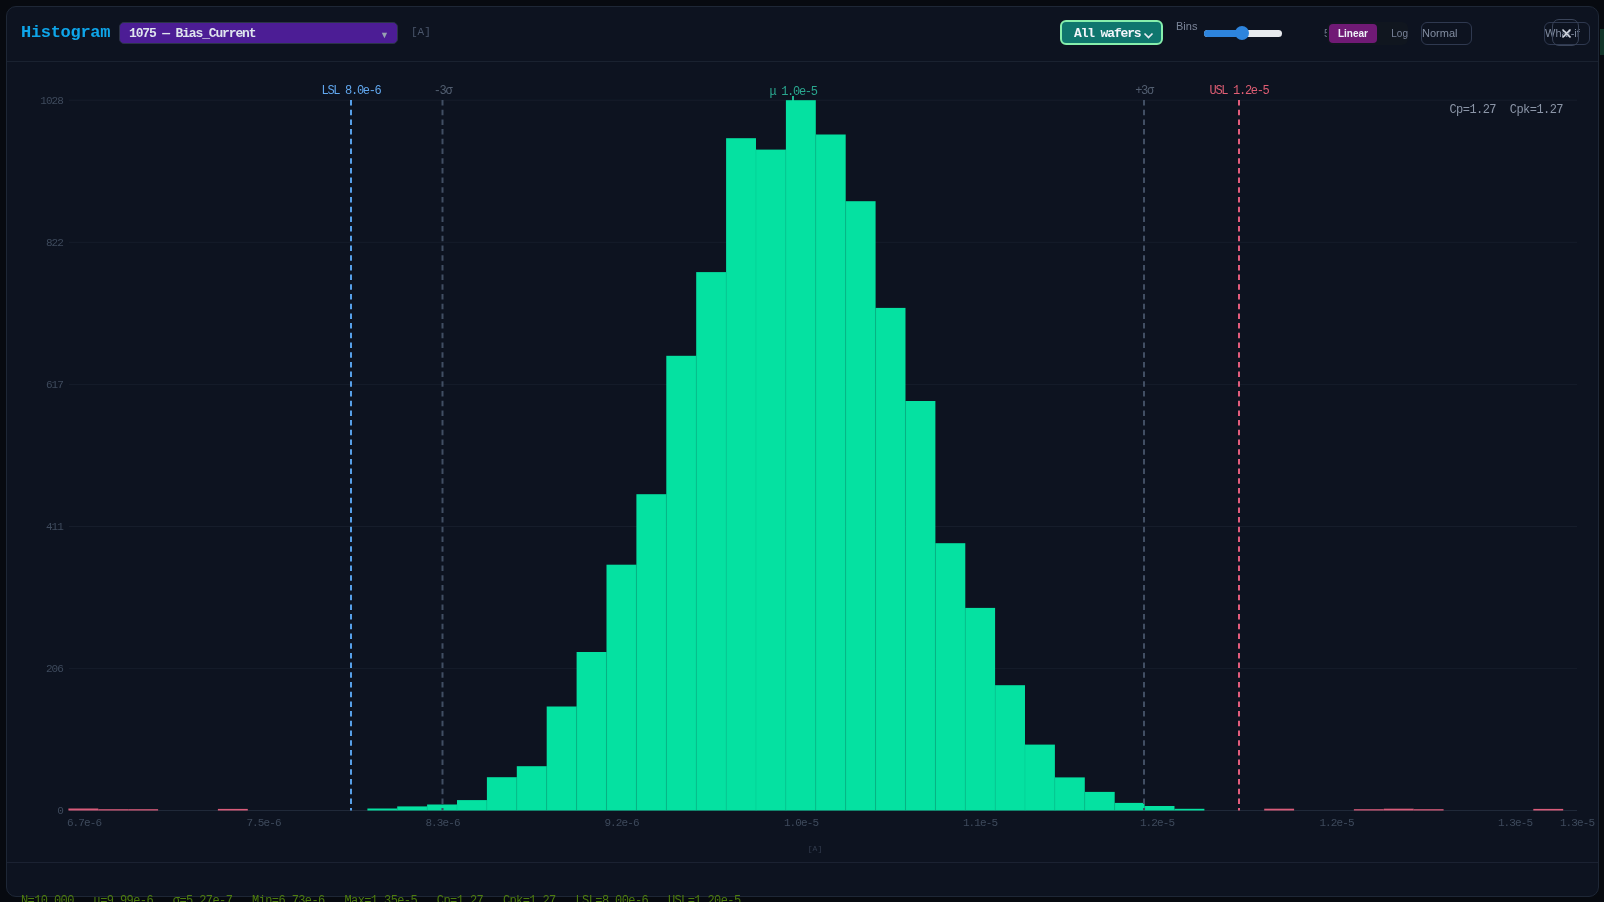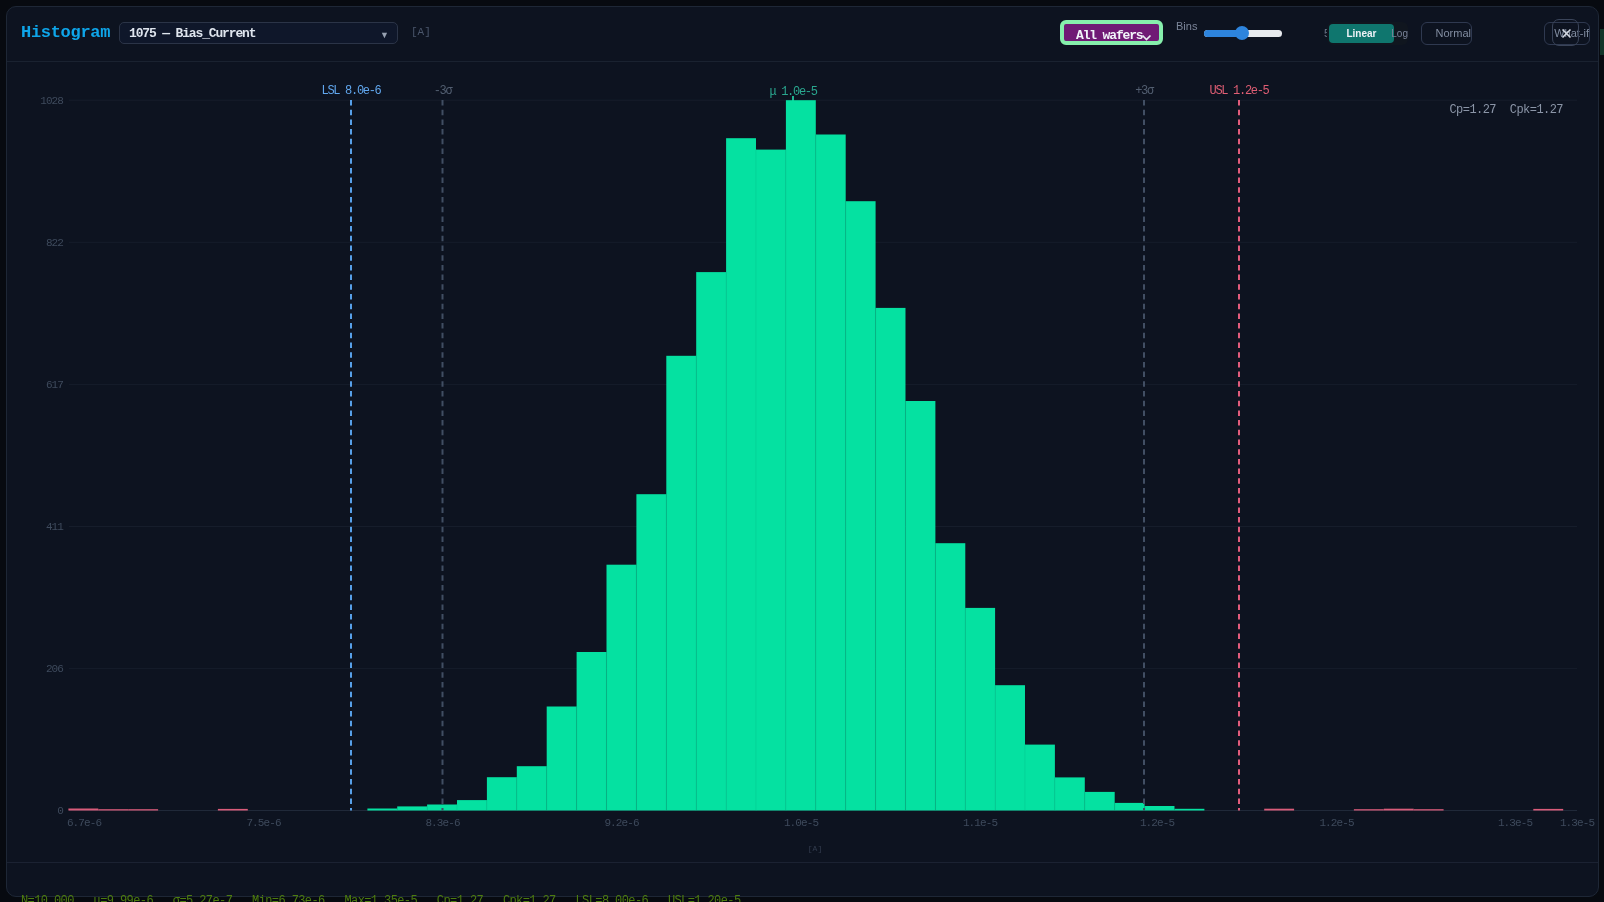--- a/index.html
+++ b/index.html
@@ -1,34 +1,34 @@
 <!DOCTYPE html>
 <html><head><meta charset="utf-8">
 <style>
 *{margin:0;padding:0;box-sizing:border-box}
 html,body{width:1604px;height:902px;background:#070a10;font-family:"Liberation Sans",sans-serif;overflow:hidden}
 #panel{position:absolute;left:6px;top:6px;width:1593px;height:891px;background:#0d1320;border:1px solid #1e2736;border-radius:10px}
 #hdrline{position:absolute;left:7px;top:61px;width:1591px;height:1px;background:#1a2230}
 #ftline{position:absolute;left:7px;top:862px;width:1591px;height:1px;background:#1b2232}
 #title{position:absolute;left:21px;top:23px;font:bold 17px "Liberation Mono",monospace;color:#0ea5e9;letter-spacing:-0.3px}
-#dd{position:absolute;left:119px;top:22px;width:279px;height:22px;background:#0f172a;border:1px solid #2b3447;border-radius:5px}
+#dd{position:absolute;left:119px;top:22px;width:279px;height:22px;background:#4c1d95;border:1px solid #2b3447;border-radius:5px}
 #dd .t{position:absolute;left:9px;top:3px;font:bold 13px "Liberation Mono",monospace;letter-spacing:-1.15px;color:#dfe5ee}
 #dd .a{position:absolute;right:8px;top:7px;font-size:9px;color:#97a1b1}
 #unitA{position:absolute;left:411px;top:26px;font:11px "Liberation Mono",monospace;color:#4a566b}
-#sel{position:absolute;left:1060px;top:20px;width:103px;height:25px;background:#701a75;border:4px solid #86efac;border-radius:6px}
+#sel{position:absolute;left:1060px;top:20px;width:103px;height:25px;background:#0f766e;border:2px solid #86efac;border-radius:6px}
 #sel .t{position:absolute;left:12px;top:4px;font:bold 13px "Liberation Mono",monospace;letter-spacing:-1.15px;color:#f2f5fa}
 #bins{position:absolute;left:1176px;top:20px;font:11px "Liberation Sans",sans-serif;color:#7b8599}
 #track{position:absolute;left:1204px;top:30px;width:78px;height:6.5px;border-radius:4px;background:#e7eaee}
 #trackb{position:absolute;left:1204px;top:30px;width:39px;height:6.5px;border-radius:4px 0 0 4px;background:#2d84dd}
 #thumb{position:absolute;left:1235px;top:26px;width:14px;height:14px;border-radius:50%;background:#2d84dd}
 #fifty{position:absolute;left:1324px;top:27px;font:11px "Liberation Sans",sans-serif;color:#6c7689}
 #tg{position:absolute;left:1327px;top:22px;width:81px;height:23px;border-radius:6px;background:#10161f}
-#tgl{position:absolute;left:1329px;top:24px;width:65px;height:19px;border-radius:4px;background:#0f766e;text-align:center;font:bold 10px "Liberation Sans",sans-serif;color:#eef2f7;line-height:19px}
+#tgl{position:absolute;left:1329px;top:24px;width:48px;height:19px;border-radius:4px;background:#701a75;text-align:center;font:bold 10px "Liberation Sans",sans-serif;color:#eef2f7;line-height:19px}
 #tglog{position:absolute;left:1372px;top:24px;width:36px;text-align:right;font:10px "Liberation Sans",sans-serif;color:#79839a;line-height:19px}
-.btn{position:absolute;top:22px;height:23px;border:1px solid #2f3950;border-radius:6px;font:11px "Liberation Sans",sans-serif;color:#828da1;text-align:right;line-height:21px}
+.btn{position:absolute;top:22px;height:23px;border:1px solid #2f3950;border-radius:6px;font:11px "Liberation Sans",sans-serif;color:#828da1;text-align:left;line-height:21px}
 #bnormal{left:1421px;width:51px}
 #bwhat{left:1544px;width:46px}
 #bclose{position:absolute;left:1552px;top:19px;width:27px;height:27px;border:1px solid #3a4459;border-radius:7px;}
 #stats{position:absolute;left:21px;top:894px;font:12px "Liberation Mono",monospace;color:#4d7c0f;white-space:pre;letter-spacing:-0.6px}
 #sliver{position:absolute;left:1600px;top:29px;width:4px;height:26px;background:#113529}
 </style></head>
 <body>
 <div id="panel"></div>
 <div id="sliver"></div>
 <svg width="1604" height="902" viewBox="0 0 1604 902" style="position:absolute;left:0;top:0">

